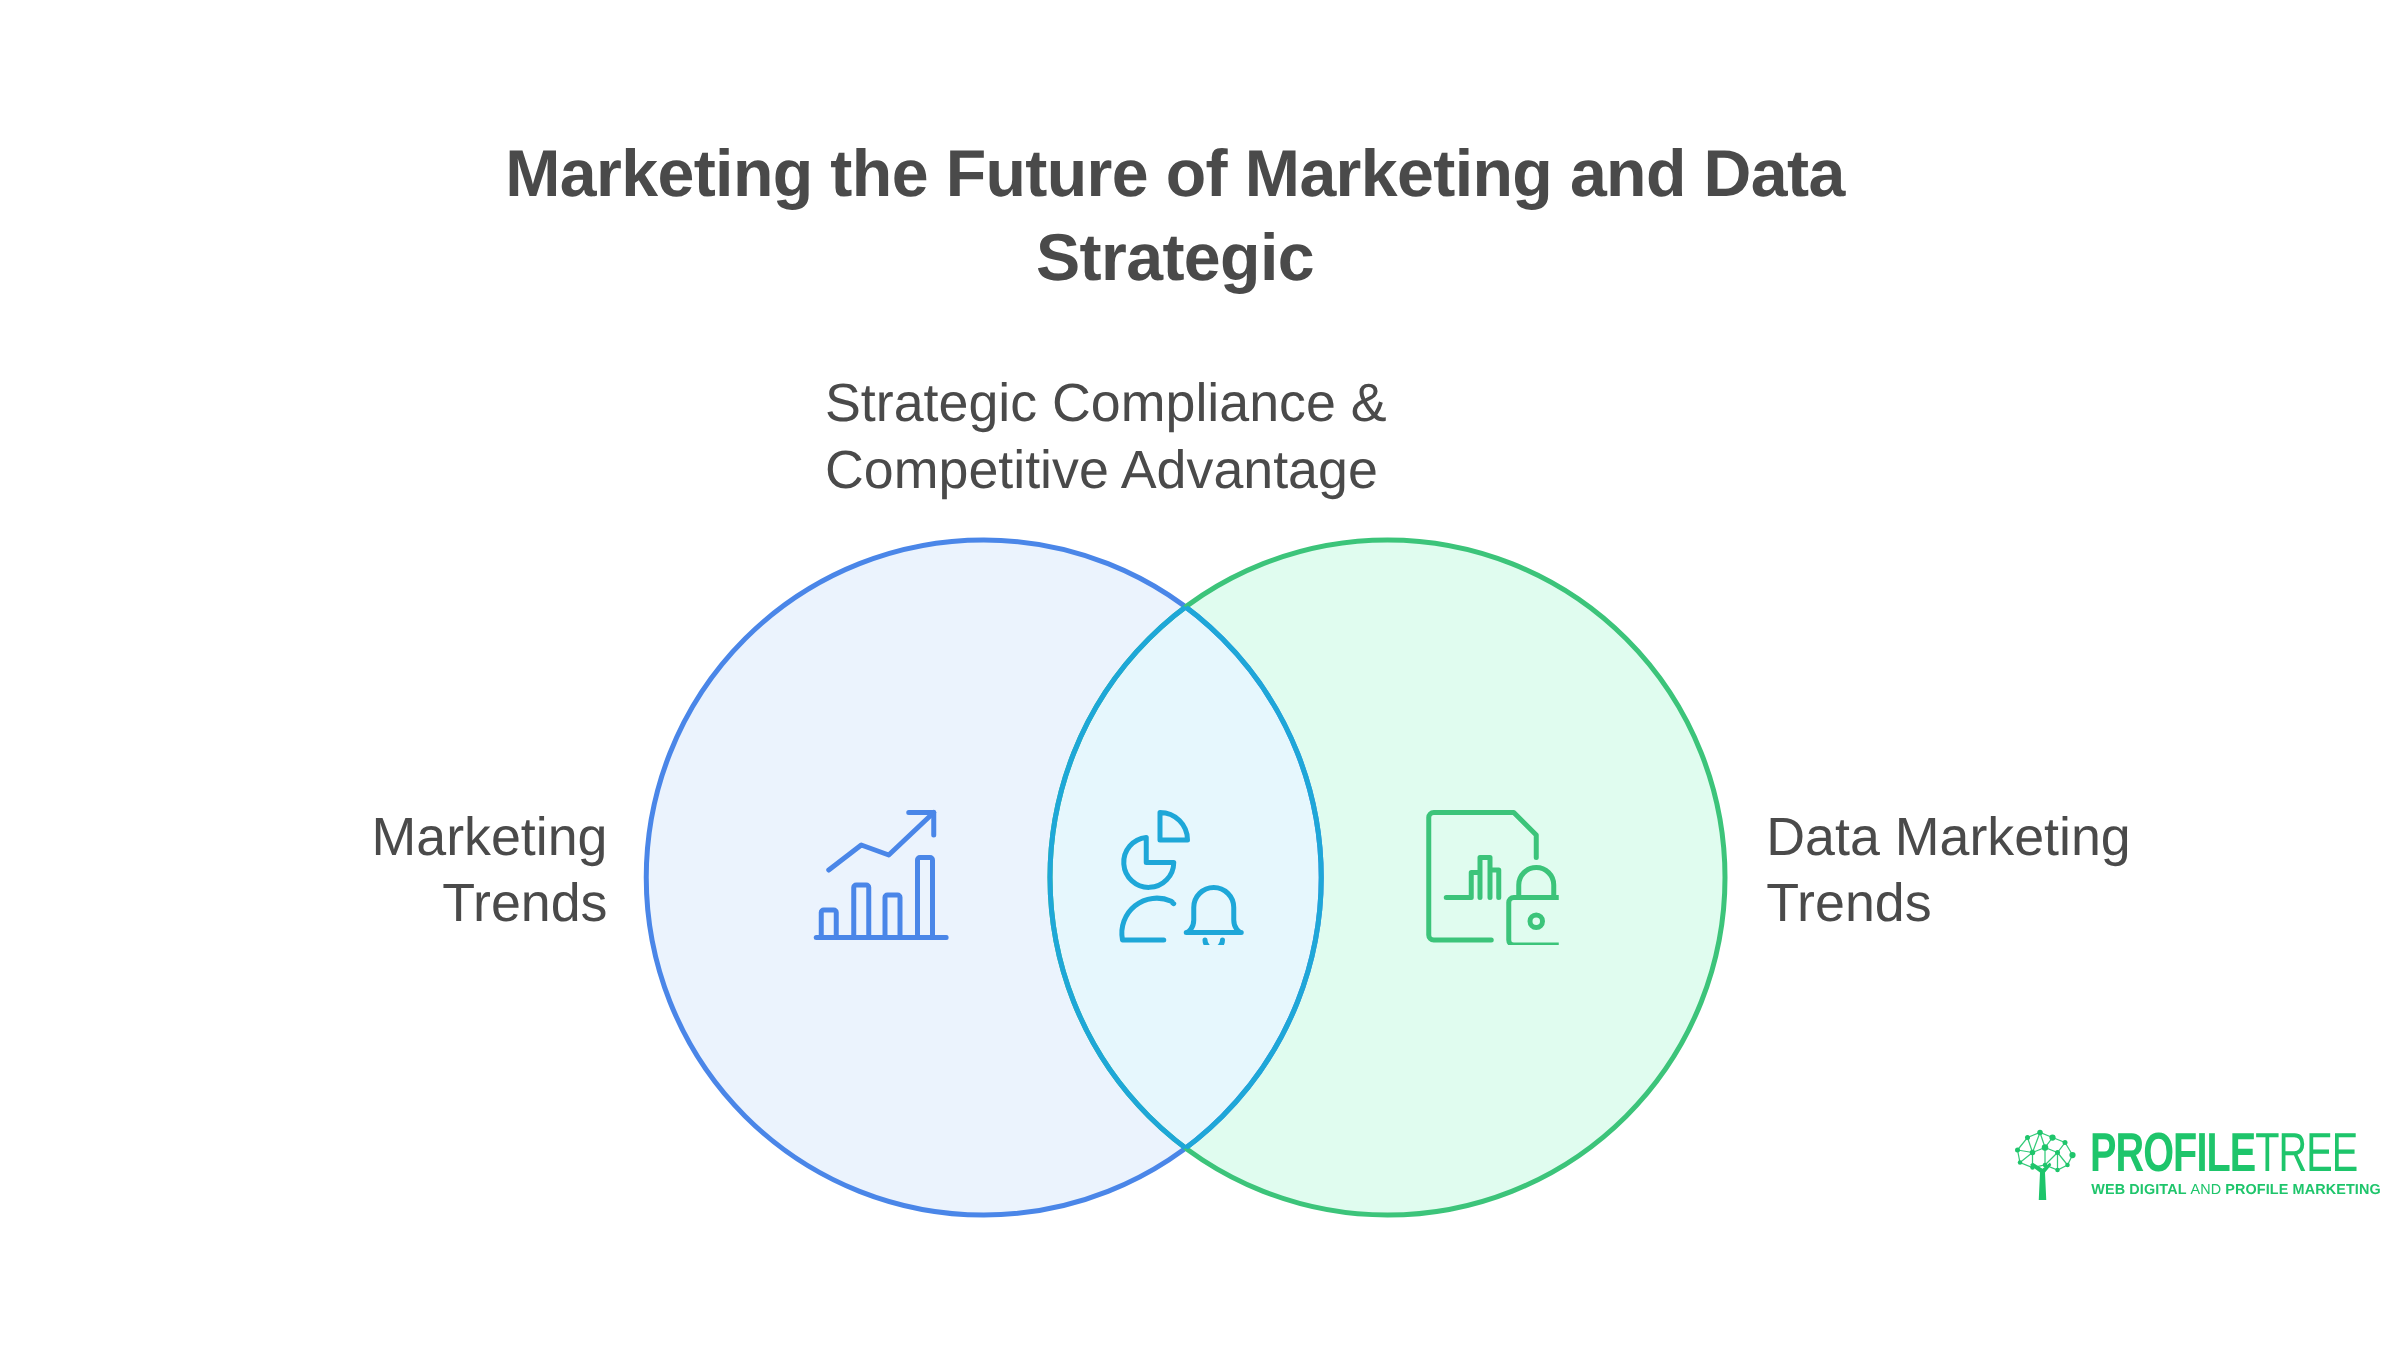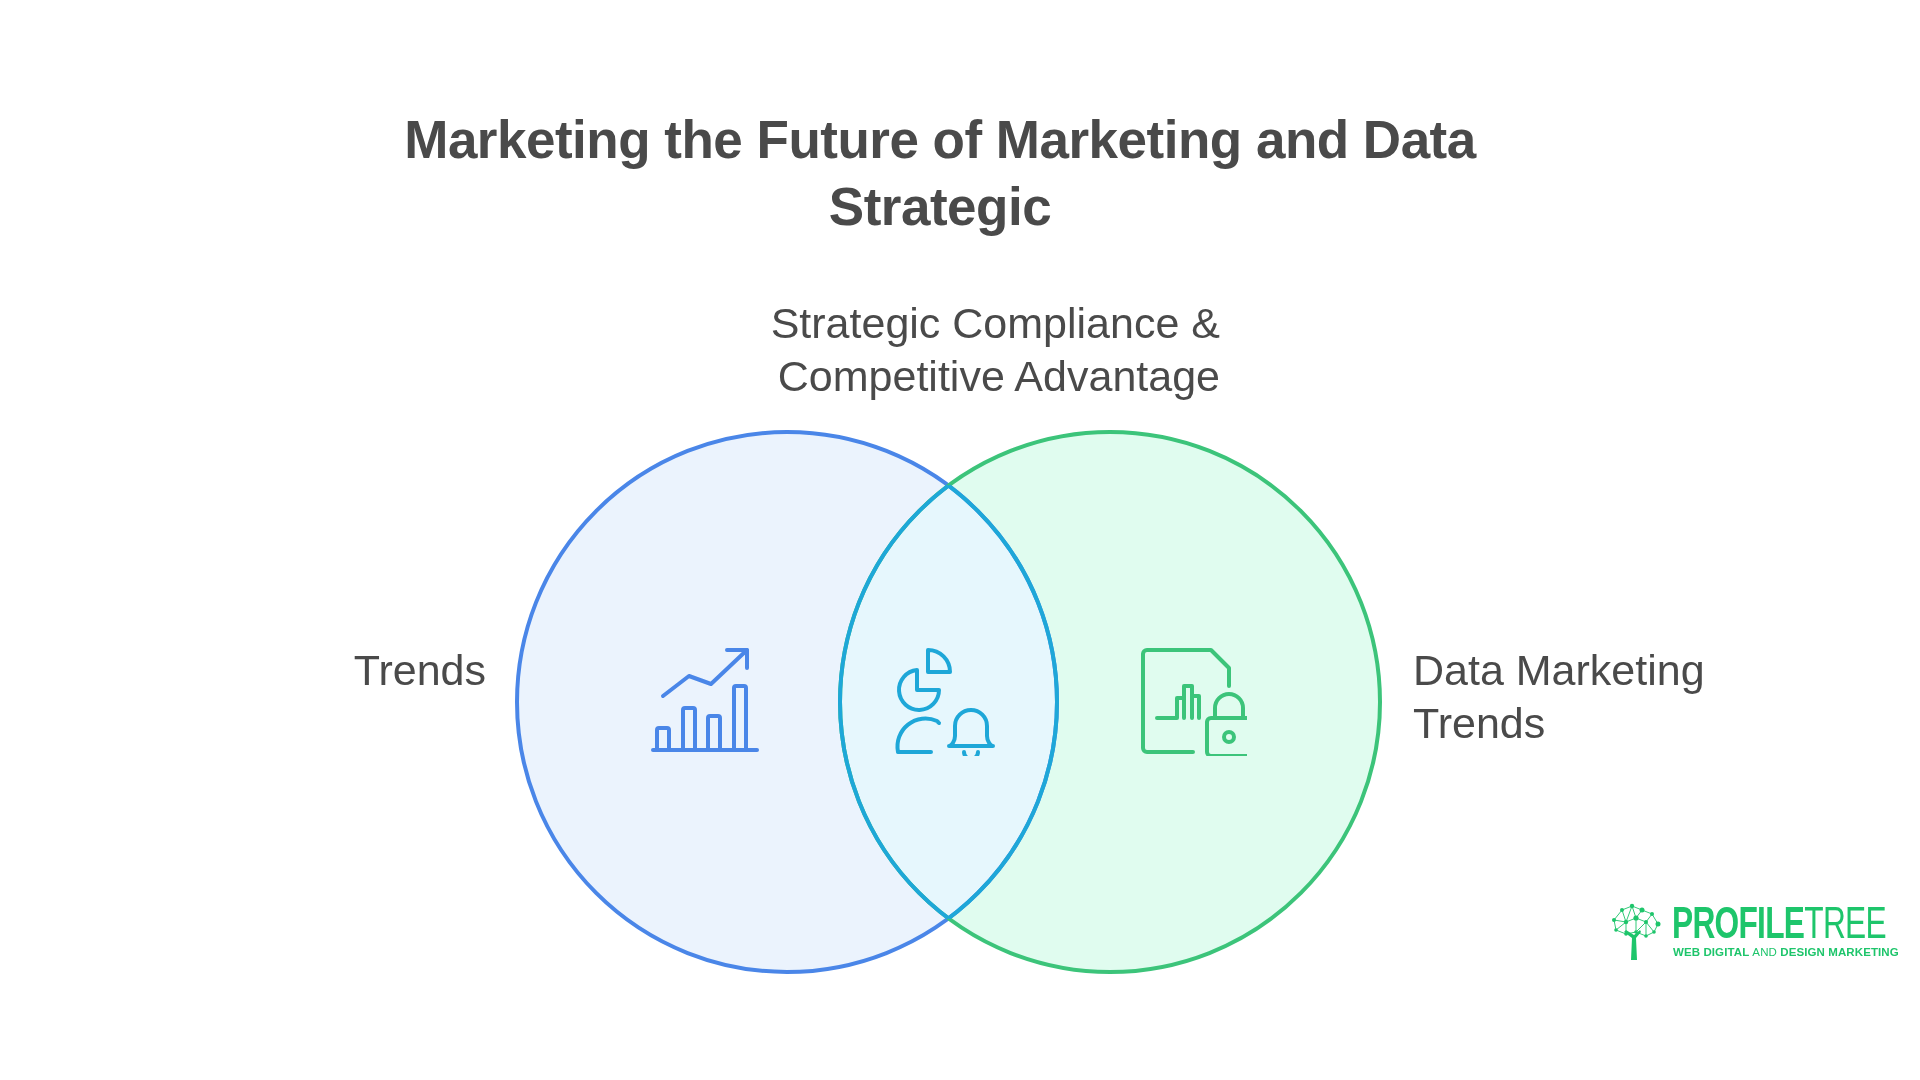--- a/index.html
+++ b/index.html
@@ -27,21 +27,21 @@
       line-height: 67px;
       color: #4a4a4a;
       letter-spacing: -0.5px;
     }
     .title span { display: block; }
     .overlap-label {
       position: absolute;
       left: 660px;
       top: 297px;
       width: 560px;
-      text-align: right;
+      text-align: left;
       font-size: 43px;
       line-height: 53px;
       color: #4a4a4a;
     }
     .overlap-label span { display: block; }
     .left-label {
       position: absolute;
       left: 200px;
       top: 644px;
       width: 286px;
@@ -177,20 +177,21 @@
     <g fill="none" stroke="#3cc47a" stroke-width="4" stroke-linecap="round" stroke-linejoin="round">
       <path d="M56 106 H10 A4 4 0 0 1 6 102 V8 A4 4 0 0 1 10 4 H74 L92 22 V40"></path>
       <path d="M20 72 H40 V52 H47 V72 V40 H55 V72 V50 H62 V72"></path>
       <rect x="70" y="72" width="44" height="38" rx="4"></rect>
       <path d="M78 72 V62 A14 14 0 0 1 106 62 V72"></path>
       <circle cx="92" cy="91" r="5"></circle>
     </g>
   </svg>
 
   <div class="left-label">
+    <span>Marketing</span>
     <span>Trends</span>
   </div>
 
   <div class="right-label">
     <span>Data Marketing</span>
     <span>Trends</span>
   </div>
 
   <div class="logo">
     <svg class="logo-tree" viewBox="0 0 52 58">
@@ -210,16 +211,16 @@
         <circle cx="26" cy="30" r="1.8"></circle>
         <circle cx="16" cy="32" r="1.8"></circle>
         <circle cx="6" cy="28" r="1.8"></circle>
         <circle cx="16" cy="20" r="2.2"></circle>
         <circle cx="26" cy="16" r="2.6"></circle>
         <circle cx="36" cy="20" r="2"></circle>
         <path d="M21 58 L22 36 L14 30 L16 28 L24 33 L30 28 L31 30 L26 36 L27 58 Z"></path>
       </g>
     </svg>
     <div class="logo-word"><span class="bold">PROFILE</span><span class="light">TREE</span></div>
-    <div class="logo-tagline"><span>WEB DIGITAL </span><span class="thin">AND </span><span>DESIGN MARKETING</span></div>
+    <div class="logo-tagline"><span>WEB DIGITAL </span><span class="thin">AND </span><span>PROFILE MARKETING</span></div>
   </div>
 
 </div>
 
 </body></html>

